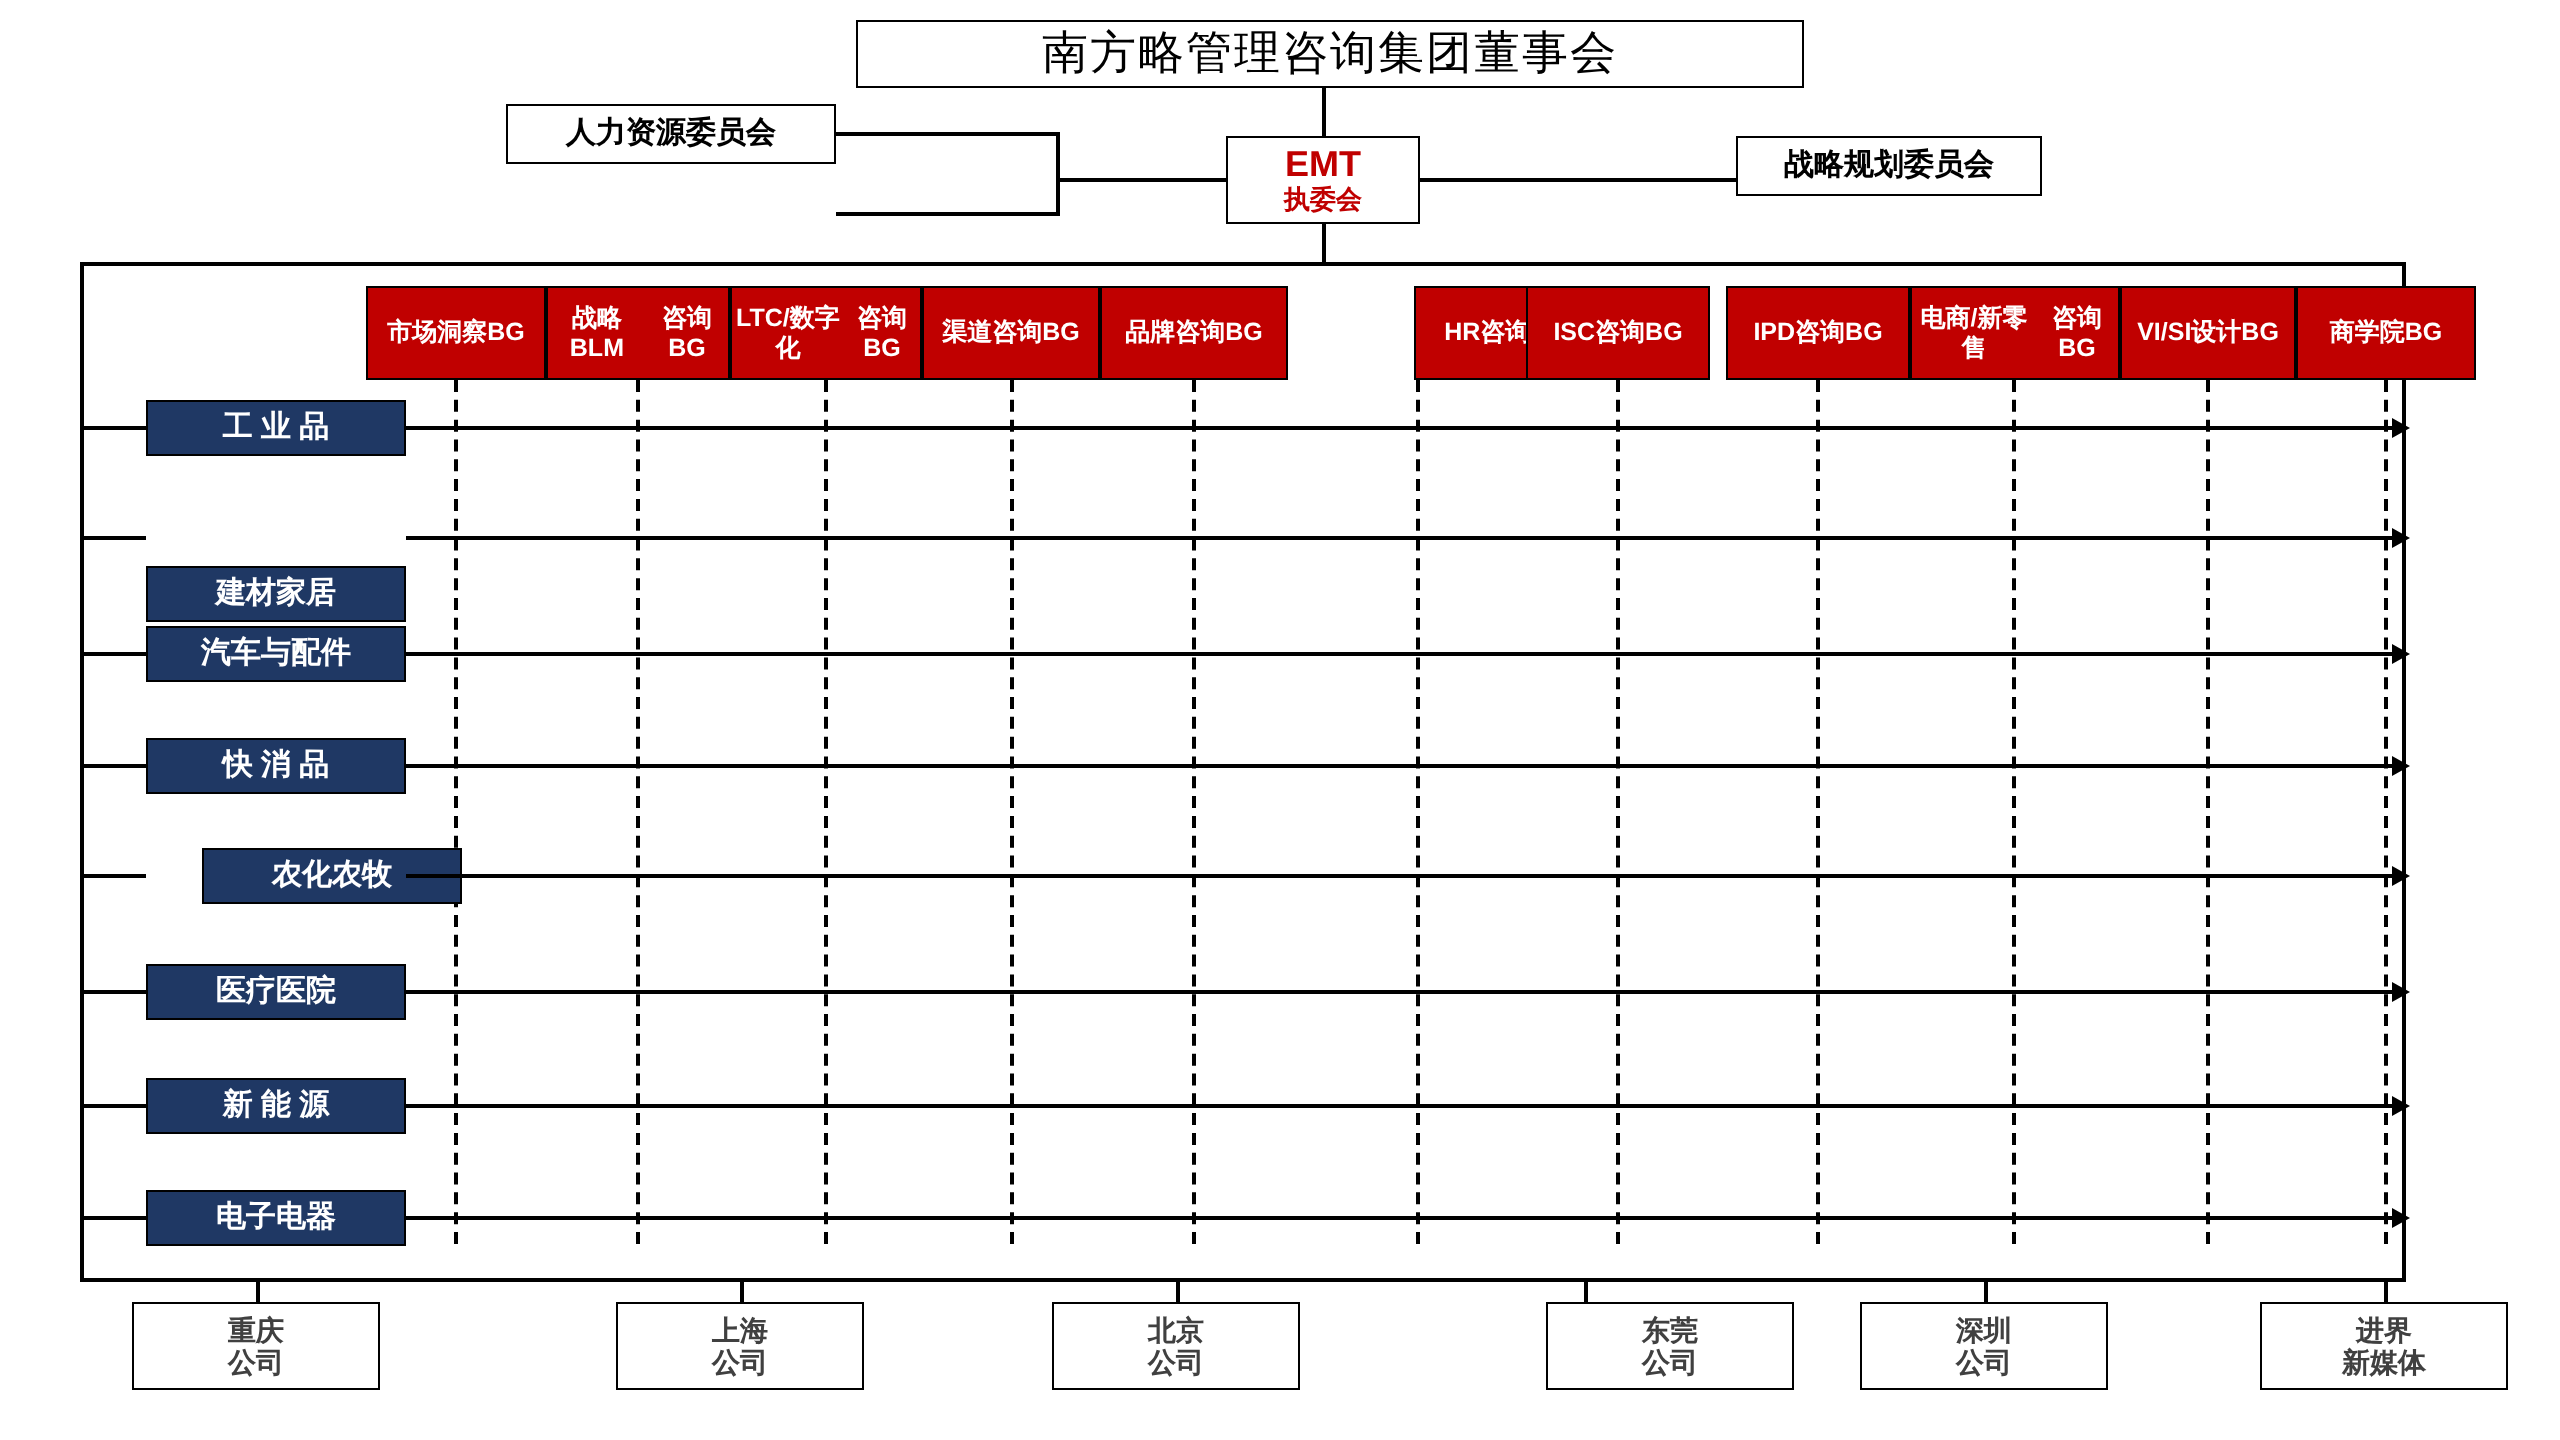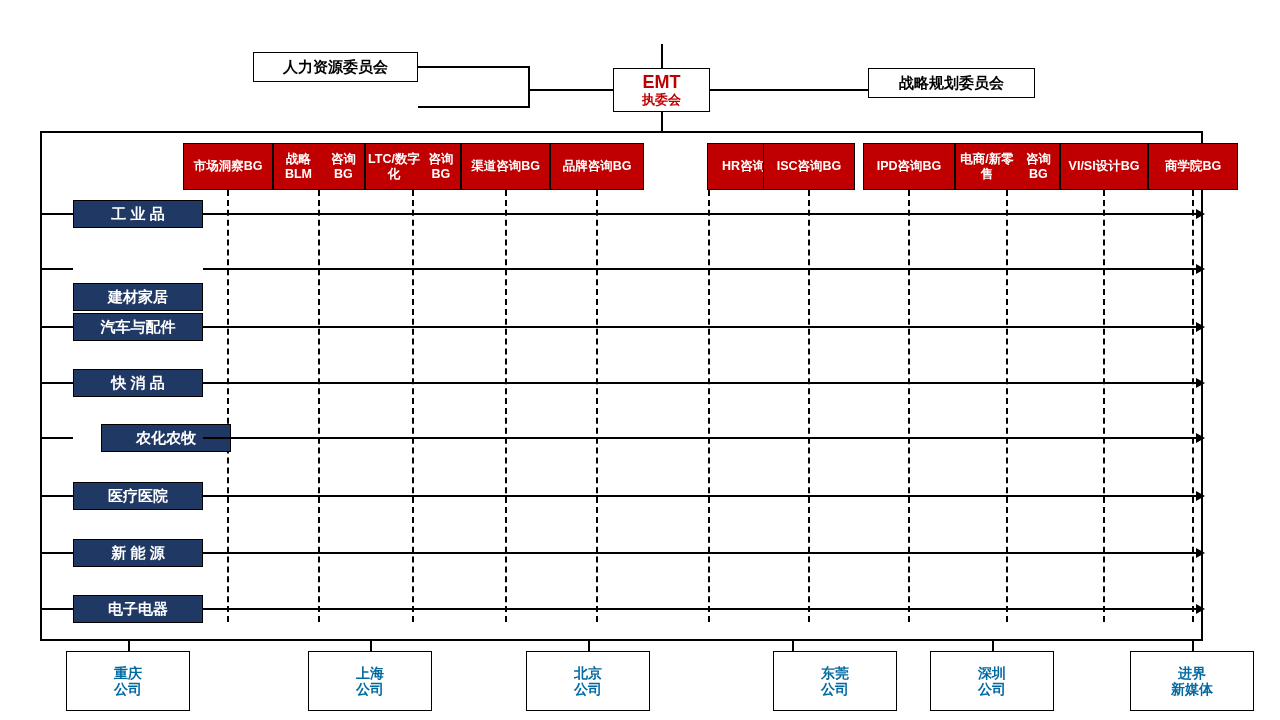--- a/index.html
+++ b/index.html
@@ -21,21 +21,21 @@
     font-size:23px;color:#000;letter-spacing:1px;
   }
 
   
   .committee{
     border:1px solid #000;background:#fff;
     font-size:15px;font-weight:bold;color:#000;
   }
   .c-hr{left:253px;top:52px;width:165px;height:30px;}
   .c-fin{left:253px;top:92px;width:165px;height:30px;}
-  .c-strat{left:868px;top:68px;width:167px;height:30px;}
+  .c-strat{left:868px;top:68px;width:153px;height:30px;}
 
   
   .emt{
     left:613px;top:68px;width:97px;height:44px;
     border:1px solid #000;background:#fff;
     flex-direction:column;color:#c00000;
   }
   .emt .l1{font-size:18px;font-weight:bold;}
   .emt .l2{font-size:13px;font-weight:bold;}
 
@@ -54,34 +54,37 @@
   .bg .l2{font-size:12.5px;}
 
   
   .ind{
     border:1px solid #000;background:#1f3864;color:#fff;
     font-size:15px;font-weight:bold;left:73px;width:130px;height:28px;
   }
 
   
   .co{
-    border:1px solid #000;background:#fff;color:#0369a1;
-    flex-direction:column;font-size:14px;font-weight:bold;top:651px;height:60px;width:124px;
+    border:1px solid #000;background:#fff;color:#404040;
+    flex-direction:column;font-size:14px;font-weight:bold;top:651px;height:44px;width:124px;
   }
 
   .hline{position:absolute;background:#000;height:2px;}
   .vline{position:absolute;background:#000;width:2px;}
   .dash{position:absolute;border-left:2px dashed #000;width:0;}
   .arrow{position:absolute;width:0;height:0;border-top:5px solid transparent;border-bottom:5px solid transparent;border-left:9px solid #000;}
 </style>
 </head>
 <body>
 
 <div class="canvas">
 
+  <div class="box board">
+    <span>南方略管理咨询集团董事会</span>
+  </div>
 
   <div class="vline" style="left:661px;top:44px;height:24px;"></div>
 
   <div class="box emt">
     <span class="l1">EMT</span>
     <span class="l2">执委会</span>
   </div>
 
   <div class="hline" style="left:418px;top:66px;width:112px;"></div>
   <div class="hline" style="left:418px;top:106px;width:112px;"></div>

